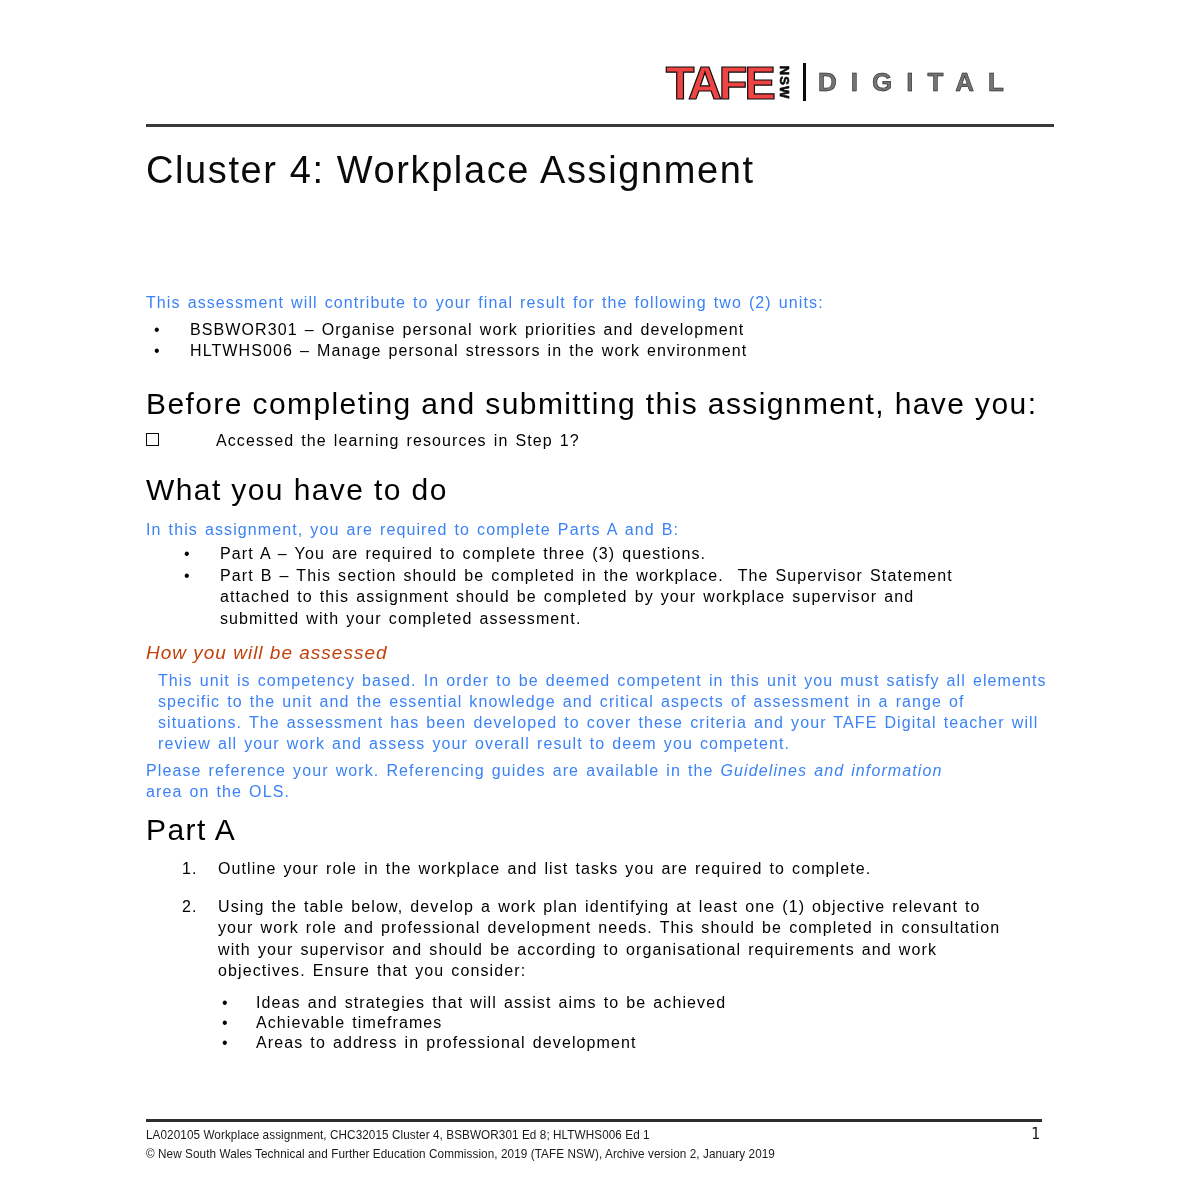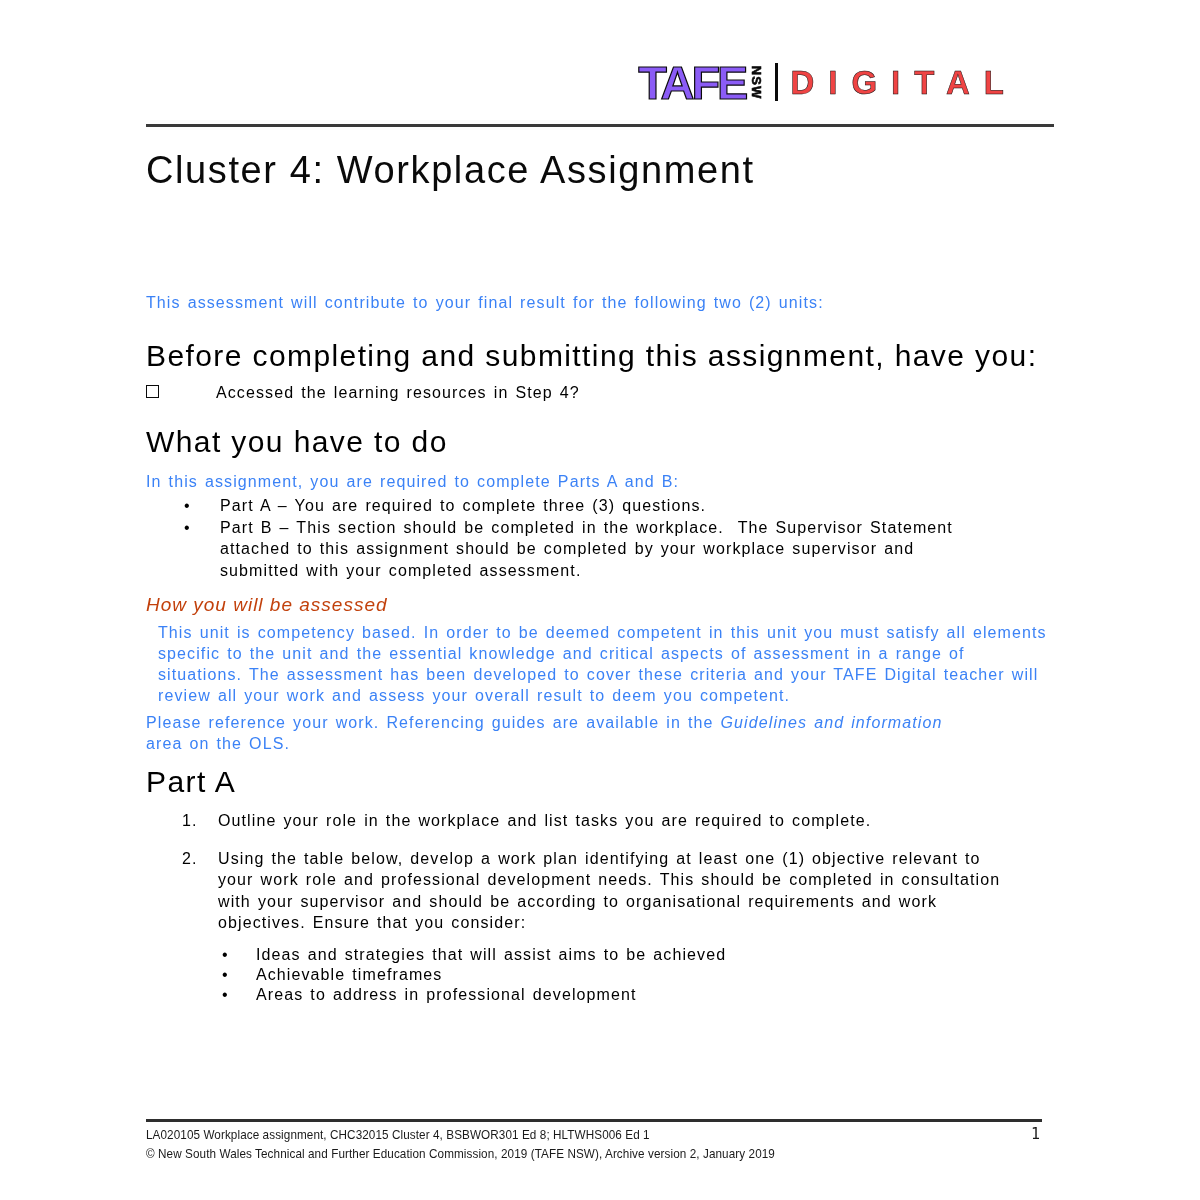--- a/index.html
+++ b/index.html
@@ -15,33 +15,33 @@
   .content { position:absolute; left:146px; width:908px; top:0; height:1200px; }
 
   
   .logo-row {
     margin-top:56px;
     display:flex; align-items:center; justify-content:flex-end;
     padding-right:36px; height:52px;
   }
   .tafe-word {
     font-size:47px; font-weight:700; letter-spacing:-3px; line-height:1;
-    -webkit-text-stroke:1.2px #0a0a0a; color:#8b5cf6;
+    -webkit-text-stroke:1.2px #0a0a0a; color:#ef4444;
     padding-right:3px;
   }
   .nsw-box { width:17px; height:48px; display:flex; align-items:center; justify-content:center; overflow:visible; }
   .nsw-vertical {
     transform:rotate(90deg);
     font-size:13px; font-weight:700; letter-spacing:1px; color:#0a0a0a;
     -webkit-text-stroke:0.6px #0a0a0a;
     white-space:nowrap;
   }
   .logo-divider { width:3px; height:38px; background:#0a0a0a; margin:0 12px 0 10px; }
   .digital-word {
-    font-size:33px; font-weight:700; letter-spacing:14px; color:#ef4444; line-height:1;
+    font-size:26px; font-weight:700; letter-spacing:14px; color:#737373; line-height:1;
     -webkit-text-stroke:0.5px #0a0a0a;
   }
   .header-rule { margin-top:16px; height:3px; background:#3a3a3a; }
 
   
   h1 {
     margin-top:20px;
     font-size:38px; font-weight:400; letter-spacing:1.6px; line-height:46px; color:#0a0a0a;
   }
   h2 {
@@ -116,26 +116,30 @@
       <span class="logo-divider"></span>
       <span class="digital-word">DIGITAL</span>
     </div>
 
     <div class="header-rule"></div>
 
     <h1>Cluster 4: Workplace Assignment</h1>
 
     <p class="body intro-p">This assessment will contribute to your final result for the following two (2) units:</p>
 
+    <ul class="units">
+      <li>BSBWOR301 – Organise personal work priorities and development</li>
+      <li>HLTWHS006 – Manage personal stressors in the work environment</li>
+    </ul>
 
     <h2 class="before">Before completing and submitting this assignment, have you:</h2>
 
     <div class="check-row">
       <span class="checkbox-glyph"></span>
-      <span class="check-label">Accessed the learning resources in Step 4?</span>
+      <span class="check-label">Accessed the learning resources in Step 1?</span>
     </div>
 
     <h2 class="what">What you have to do</h2>
 
     <p class="body lead-p">In this assignment, you are required to complete Parts A and B:</p>
 
     <ul class="parts">
       <li>Part A – You are required to complete three (3) questions.</li>
       <li>Part B – This section should be completed in the workplace.  The Supervisor Statement attached to this assignment should be completed by your workplace supervisor and submitted with your completed assessment.</li>
     </ul>

